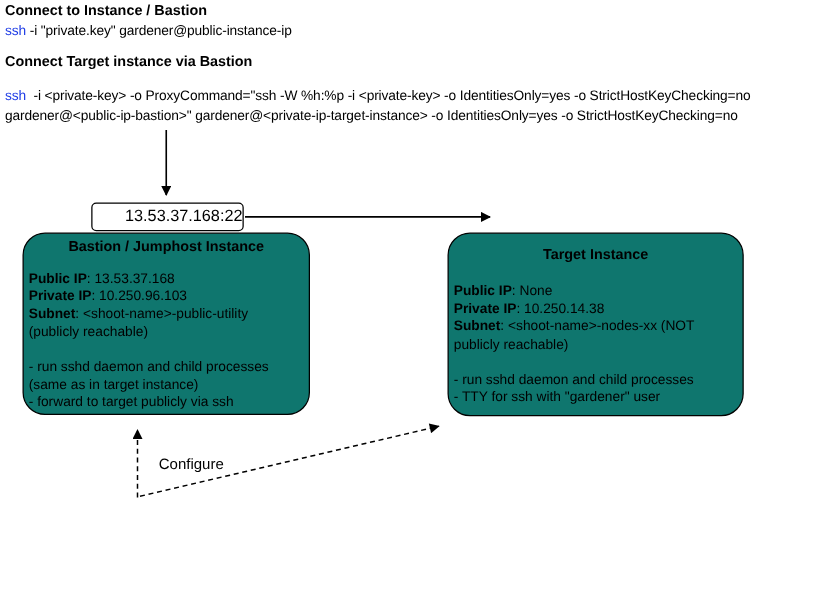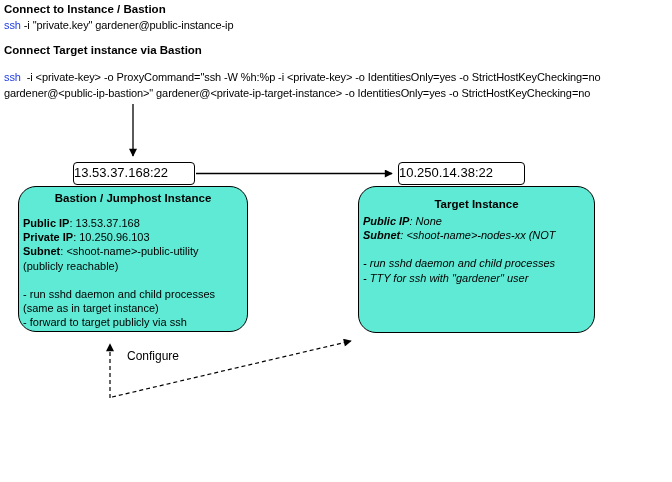--- a/index.html
+++ b/index.html
@@ -7,25 +7,25 @@
     position:relative;width:672px;height:408px;background:var(--background,#fff);
     font-family:"Liberation Sans",sans-serif;color:var(--text,#000);overflow:hidden;
   }
   .abs{position:absolute;}
   .heading{font-weight:bold;font-size:11.5px;white-space:pre;}
   .cmd{font-size:11px;white-space:pre;line-height:16px;letter-spacing:-0.1px;}
   .kw{color:var(--keyword-blue,#1E3CE6);}
   .svg-overlay{position:absolute;left:0;top:0;pointer-events:none;}
   .ipbox{
     position:absolute;box-sizing:border-box;border:1.3px solid #000;border-radius:4px;
-    background:#fff;text-align:left;font-size:13px;line-height:20px;
+    background:#fff;text-align:right;font-size:13px;line-height:20px;
   }
   .node{
     position:absolute;box-sizing:border-box;border:1.3px solid #000;border-radius:18px;
-    background:#5eead4;
+    background:#0f766e;
   }
   .node-title{text-align:center;font-weight:bold;font-size:11.5px;}
   .node-body{font-size:11px;line-height:14.2px;padding:0 4px;}
   .line{min-height:14.2px;}
   .b{font-weight:bold;}
   .para-gap{margin-top:14px;}
   .cfg-label{font-size:12px;}
   .cmds{font-size:11.5px;line-height:15px;white-space:pre;}
 </style>
 </head>
@@ -48,46 +48,47 @@
   <div class="abs heading" style="left:4px;top:3px;">Connect to Instance / Bastion</div>
 
   <div class="abs cmd" style="left:4px;top:17px;"><span class="kw">ssh</span><span> -i "private.key" gardener@public-instance-ip</span></div>
 
   <div class="abs cmd" style="left:4px;top:69px;"><div><span class="kw">ssh</span><span>  -i &lt;private-key&gt; -o ProxyCommand="ssh -W %h:%p -i &lt;private-key&gt; -o IdentitiesOnly=yes -o StrictHostKeyChecking=no</span></div><div><span>gardener@&lt;public-ip-bastion&gt;" gardener@&lt;private-ip-target-instance&gt; -o IdentitiesOnly=yes -o StrictHostKeyChecking=no</span></div></div>
 
   <div class="abs heading" style="left:4px;top:44px;">Connect Target instance via Bastion</div>
 
   <div class="ipbox" style="left:73px;top:162px;width:122px;height:23px;">13.53.37.168:22</div>
 
-  <div class="ipbox" style="left:398px;top:162px;width:127px;height:23px;">10.250.14.38:22</div>
 
   <div class="node" style="left:18px;top:186px;width:230px;height:146px;">
     <div class="node-title" style="margin-top:5px;">Bastion / Jumphost Instance</div>
     <div class="node-body" style="margin-top:12px;">
       <div class="line"><span class="b">Public IP</span><span>: 13.53.37.168</span></div>
       <div class="line"><span class="b">Private IP</span><span>: 10.250.96.103</span></div>
       <div class="line"><span class="b">Subnet</span><span>: &lt;shoot-name&gt;-public-utility</span></div>
       <div class="line"><span class="b"></span><span>(publicly reachable)</span></div>
       <div class="line para-gap"><span class="b"></span><span>- run sshd daemon and child processes</span></div>
       <div class="line"><span class="b"></span><span>(same as in target instance)</span></div>
       <div class="line"><span class="b"></span><span>- forward to target publicly via ssh</span></div>
     </div>
   </div>
 
   <div class="node" style="left:358px;top:186px;width:237px;height:147px;">
     <div class="node-title" style="margin-top:11px;text-align:center;">Target Instance</div>
-    <div class="node-body" style="margin-top:4px;font-style:italic;">
+    <div class="node-body" style="margin-top:16px;">
       <div class="line"><span class="b">Public IP</span><span>: None</span></div>
+      <div class="line"><span class="b">Private IP</span><span>: 10.250.14.38</span></div>
       <div class="line"><span class="b">Subnet</span><span>: &lt;shoot-name&gt;-nodes-xx (NOT</span></div>
+      <div class="line"><span class="b"></span><span>publicly reachable)</span></div>
       <div class="line para-gap"><span class="b"></span><span>- run sshd daemon and child processes</span></div>
       <div class="line"><span class="b"></span><span>- TTY for ssh with "gardener" user</span></div>
     </div>
   </div>
 
-  <div class="abs cfg-label" style="left:127px;top:349px;">Configure</div>
+  <div class="abs cfg-label" style="left:127px;top:364px;">Configure</div>
 
   <div class="abs cmds" style="left:63px;top:406px;">
     <div><span class="kw">useradd</span><span> gardener -mU</span></div>
     <div></div>
     
     
     
   </div>
 
 </div>

